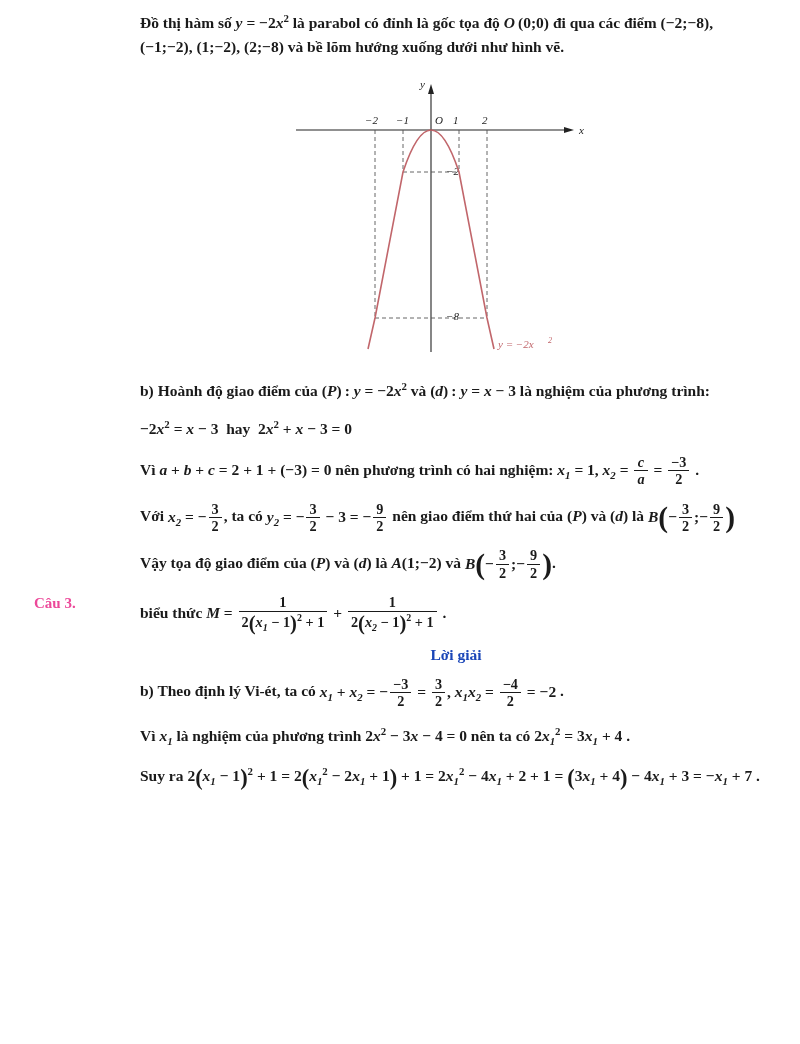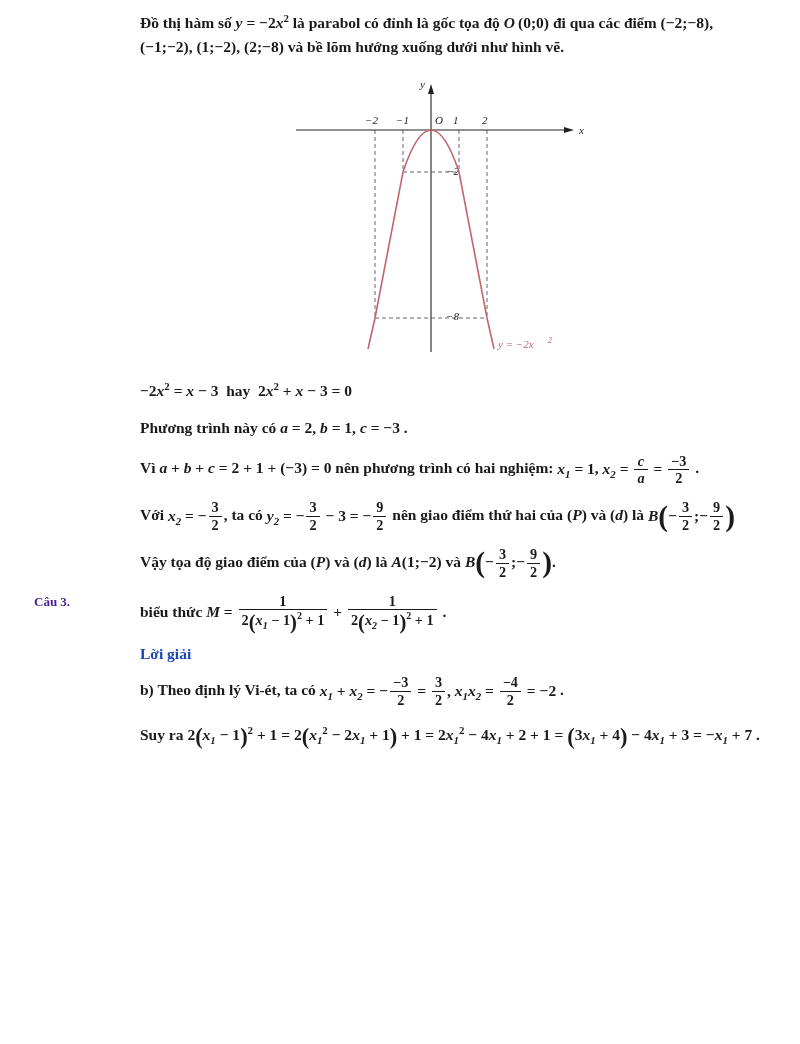--- a/index.html
+++ b/index.html
@@ -86,25 +86,25 @@
   }
   
   .q-block {
     position: relative;
   }
   .q-label {
     position: absolute;
     left: -106px;
     top: 0;
     font-weight: bold;
-    color: #4c1d95;
-    font-size: 13px;
+    color: #ec4899;
+    font-size: 15px;
   }
   .loigiai {
-    text-align: left;
+    text-align: center;
     color: #1a46b8;
     font-weight: bold;
     margin: 4px 0 12px 0;
     font-size: 15.5px;
   }
   
   .figure-wrap {
     width: 100%;
     display: flex;
     justify-content: center;
@@ -165,28 +165,32 @@
         <line x1="201" y1="58" x2="201" y2="246" stroke="#555" stroke-width="0.9" stroke-dasharray="4,3"></line>
         <line x1="89" y1="246" x2="201" y2="246" stroke="#555" stroke-width="0.9" stroke-dasharray="4,3"></line>
 
         <path d="M 82 277 L 89 246 Q 100 190 117 100 Q 131 58 145 58 Q 159 58 173 100 Q 190 190 201 246 L 208 277" fill="none" stroke="#c1666b" stroke-width="1.6"></path>
 
         <text x="212" y="276" font-size="11" fill="#c1666b">y = −2x</text>
         <text x="262" y="271" font-size="8" fill="#c1666b">2</text>
       </svg>
     </div>
 
+    <p class="para">
+      <span>b) Hoành độ giao điểm của</span>
+      <span class="math">(<i>P</i>) : <i>y</i> = −2<i>x</i><span class="sup">2</span></span>
+      <span>và</span>
+      <span class="math">(<i>d</i>) : <i>y</i> = <i>x</i> − 3</span>
+      <span>là nghiệm của phương trình:</span>
+    </p>
 
     <p class="para centered math">
       −2<i>x</i><span class="sup">2</span> = <i>x</i> − 3 &nbsp;hay&nbsp; 2<i>x</i><span class="sup">2</span> + <i>x</i> − 3 = 0
     </p>
 
-    <p class="para">
-      Phương trình này có <span class="math"><i>a</i> = 2, <i>b</i> = 1, <i>c</i> = −3</span> .
-    </p>
 
     <p class="para">
       Vì <span class="math"><i>a</i> + <i>b</i> + <i>c</i> = 2 + 1 + (−3) = 0</span> nên phương trình có hai nghiệm:
       <span class="math"><i>x</i><span class="sub">1</span> = 1</span>,
       <span class="math"><i>x</i><span class="sub">2</span> =
         <span class="frac"><span class="num"><i>c</i></span><span class="den"><i>a</i></span></span> =
         <span class="frac"><span class="num">−3</span><span class="den">2</span></span>
       </span> .
     </p>
 
@@ -224,20 +228,25 @@
 
       <div class="loigiai">Lời giải</div>
 
 
 
       <p class="para">
         b) Theo định lý Vi-ét, ta có <span class="math"><i>x</i><span class="sub">1</span> + <i>x</i><span class="sub">2</span> = −<span class="frac"><span class="num">−3</span><span class="den">2</span></span> = <span class="frac"><span class="num">3</span><span class="den">2</span></span>,
         <i>x</i><span class="sub">1</span><i>x</i><span class="sub">2</span> = <span class="frac"><span class="num">−4</span><span class="den">2</span></span> = −2</span> .
       </p>
 
+      <p class="para">
+        Vì <span class="math"><i>x</i><span class="sub">1</span></span> là nghiệm của phương trình
+        <span class="math">2<i>x</i><span class="sup">2</span> − 3<i>x</i> − 4 = 0</span> nên ta có
+        <span class="math">2<i>x</i><span class="sub">1</span><span class="sup">2</span> = 3<i>x</i><span class="sub">1</span> + 4</span> .
+      </p>
 
       <p class="para">
         Suy ra <span class="math">2<span class="paren-med">(</span><i>x</i><span class="sub">1</span> − 1<span class="paren-med">)</span><span class="sup">2</span> + 1 = 2<span class="paren-med">(</span><i>x</i><span class="sub">1</span><span class="sup">2</span> − 2<i>x</i><span class="sub">1</span> + 1<span class="paren-med">)</span> + 1 = 2<i>x</i><span class="sub">1</span><span class="sup">2</span> − 4<i>x</i><span class="sub">1</span> + 2 + 1 = <span class="paren-med">(</span>3<i>x</i><span class="sub">1</span> + 4<span class="paren-med">)</span> − 4<i>x</i><span class="sub">1</span> + 3 = −<i>x</i><span class="sub">1</span> + 7</span> .
       </p>
     </div>
 
   </div>
 </div>
 
 </body></html>

